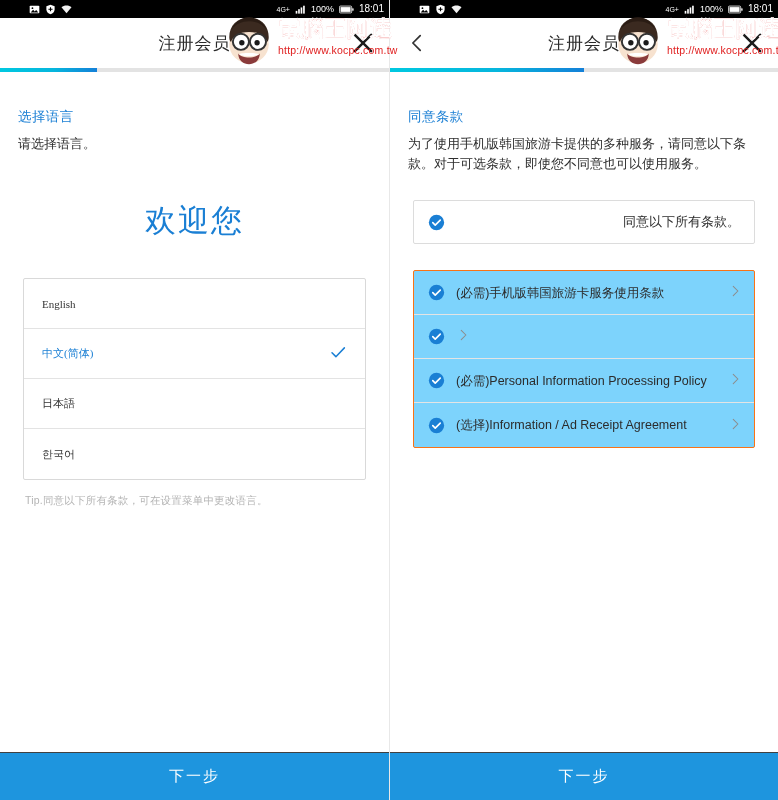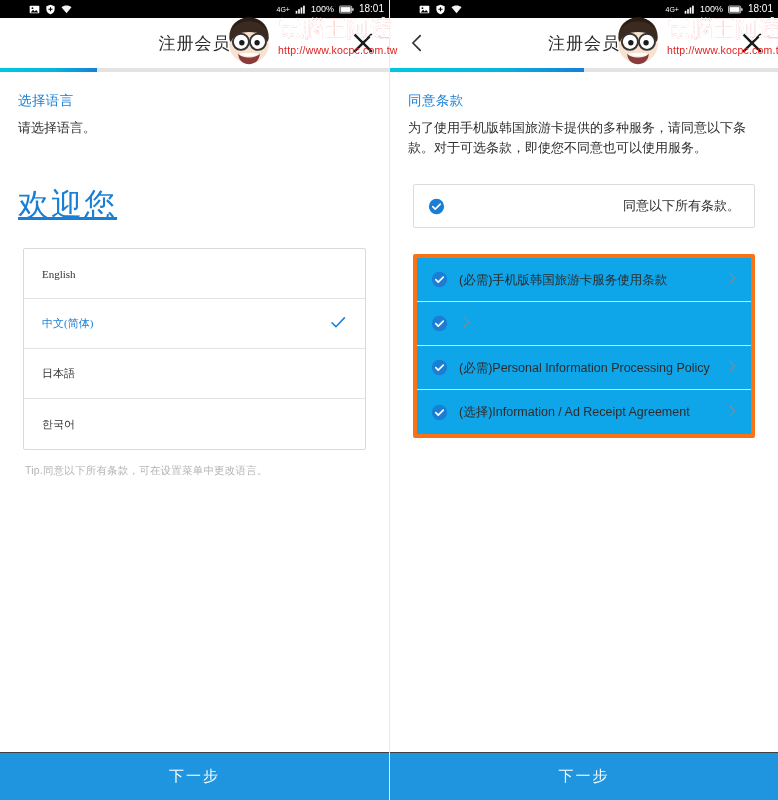--- a/index.html
+++ b/index.html
@@ -112,44 +112,44 @@
     overflow: hidden;
   }
   .progress-fill {
     height: 100%;
     background: linear-gradient(90deg, #00c8e0 0%, #06b6dd 55%, #1480d8 100%);
   }
 
   
   .content {
     flex: 1 1 auto;
-    padding: 0 18px;
+    padding: 16px 18px;
     box-sizing: border-box;
     overflow: hidden;
   }
   .section-title {
     color: #1a7fd4;
     font-size: 13.5px;
     margin-top: 20px;
     margin-bottom: 8px;
     letter-spacing: .4px;
   }
   .section-desc {
     color: #2d2d2d;
     font-size: 13px;
     line-height: 1.55;
     margin: 0;
   }
   .welcome {
+    text-align: center;
     color: #1a7fd4;
     font-size: 31px;
     letter-spacing: 2px;
     margin-top: 46px;
-    margin-bottom: 22px;
-    text-decoration: underline;
+    margin-bottom: 36px;
   }
 
   
   .lang-card {
     border: 1px solid #d9d9d9;
     border-radius: 2px;
     background: #fff;
     margin: 0 5px;
   }
   .lang-row {
@@ -191,23 +191,23 @@
     height: 44px;
     display: flex;
     align-items: center;
     padding: 0 14px;
     box-sizing: border-box;
     cursor: pointer;
     justify-content: space-between;
   }
   .terms-card {
     margin: 26px 5px 0 5px;
-    border: 4px solid #f97316;
+    border: 1px solid #f97316;
     border-radius: 2px;
-    background: #0ea5e9;
+    background: #7dd3fc;
   }
   .term-row {
     min-height: 44px;
     display: flex;
     align-items: center;
     padding: 7px 12px 7px 14px;
     border-bottom: 1px solid #e4e4e4;
     box-sizing: border-box;
     cursor: pointer;
   }

